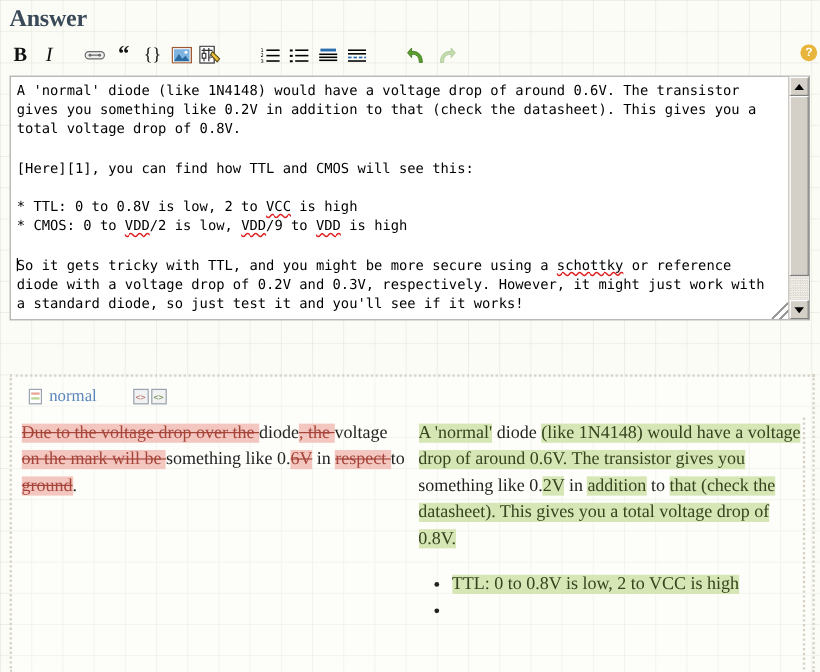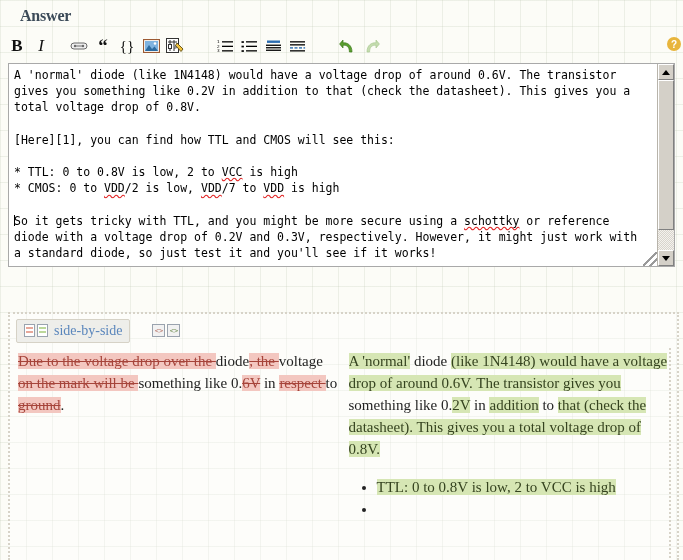--- a/index.html
+++ b/index.html
@@ -15,24 +15,24 @@
       linear-gradient(to right, rgba(190,200,180,0.25) 1px, transparent 1px),
       linear-gradient(to bottom, rgba(190,200,180,0.25) 1px, transparent 1px);
     background-size: 26px 26px;
     position: relative;
   }
   .page { position:relative; width:683px; height:560px; }
 
   
   .answer-title {
     font-family: "Liberation Serif", serif;
-    font-size: 16px;
+    font-size: 20px;
     font-weight: bold;
     color: #3b4a58;
-    padding: 3px 0 0 20px;
+    padding: 3px 0 0 8px;
     line-height: 26px;
     letter-spacing: -0.2px;
   }
 
   
   .toolbar {
     height: 30px;
     margin: 2px 0 0 0;
     padding: 0 6px;
     display: flex;
@@ -349,21 +349,21 @@
   </div>
 
   <div class="editor-wrap">
     <div class="editor-text"><span>A 'normal' diode (like 1N4148) would have a voltage drop of around 0.6V. The transistor</span>
 <span>gives you something like 0.2V in addition to that (check the datasheet). This gives you a</span>
 <span>total voltage drop of 0.8V.</span>
 
 <span>[Here][1], you can find how TTL and CMOS will see this:</span>
 
 <span>* TTL: 0 to 0.8V is low, 2 to </span><span class="sp">VCC</span><span> is high</span>
-<span>* CMOS: 0 to </span><span class="sp">VDD</span><span>/2 is low, </span><span class="sp">VDD</span><span>/7 to </span><span class="sp">VDD</span><span> is high</span>
+<span>* CMOS: 0 to </span><span class="sp">VDD</span><span>/2 is low, </span><span class="sp">VDD</span><span>/9 to </span><span class="sp">VDD</span><span> is high</span>
 
 <span class="caret"></span><span>So it gets tricky with TTL, and you might be more secure using a </span><span class="sp">schottky</span><span> or reference</span>
 <span>diode with a voltage drop of 0.2V and 0.3V, respectively. However, it might just work with</span>
 <span>a standard diode, so just test it and you'll see if it works!</span></div>
 
     <div class="vscroll">
       <div class="sb-arrow sb-up">
           <i></i>
         </div>
       <div class="sb-track">
@@ -373,29 +373,26 @@
           <i></i>
         </div>
     </div>
     <div class="editor-grip"></div>
   </div>
 
   <div class="diff-panel">
 
     <div class="diff-tabs">
 
-
-
-      <div class="diff-tab selected">
-        <span style="display:inline-flex;gap:2px">
-          <span class="ico-doc split-l"></span>
-          <span class="ico-doc split-r"></span>
-        </span>
-        <span class="lbl">side-by-side</span>
+      <div class="diff-tab">
+        <span class="ico-doc"></span>
+        <span class="lbl">normal</span>
       </div>
+
+
 
       <div class="diff-tab">
         <span style="display:inline-flex;gap:2px">
           <span class="ico-code">&lt;&gt;</span>
           <span class="ico-code g">&lt;&gt;</span>
         </span>
       </div>
     </div>
 
     <div class="diff-cols">

